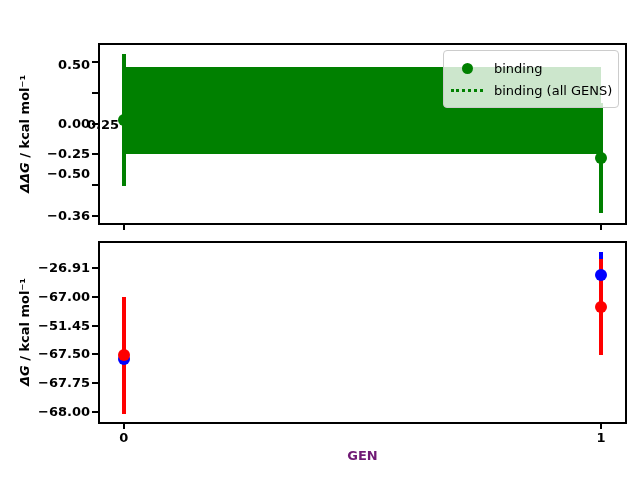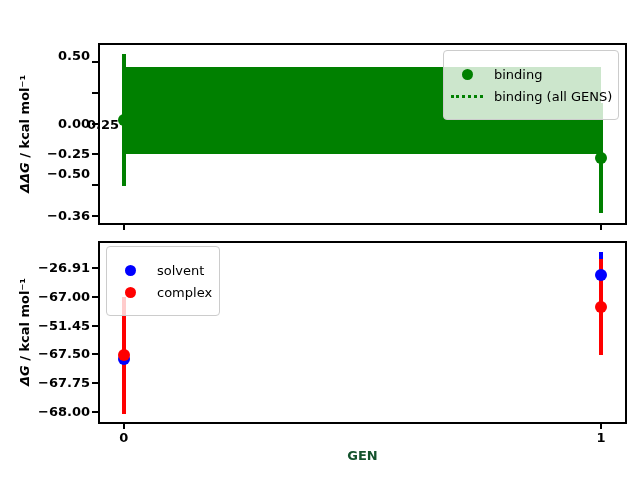--- a/index.html
+++ b/index.html
@@ -4,31 +4,31 @@
 <style>
   html,body{margin:0;padding:0;background:#ffffff;}
   body{width:640px;height:480px;font-family:"DejaVu Sans",sans-serif;}
   #fig{position:relative;width:640px;height:480px;background:#ffffff;overflow:hidden;}
   .suptitle{position:absolute;left:0;top:7px;width:640px;text-align:center;
             font-size:16px;font-weight:bold;color:#000;}
   .axes{position:absolute;border:2px solid #000;background:transparent;}
   .ylab{position:absolute;width:220px;height:18px;line-height:18px;text-align:center;
         font-size:13px;font-weight:bold;color:#000;transform:rotate(-90deg);}
   .ylab .mathpart{font-style:italic;}
-  .xlab{position:absolute;text-align:center;font-size:13px;font-weight:bold;color:#14532d;}
+  .xlab{position:absolute;text-align:center;font-size:13px;font-weight:bold;color:#701a75;}
   .tick{position:absolute;background:#000;}
   .ticklabel{position:absolute;font-size:13px;font-weight:bold;color:#000;
              line-height:14px;white-space:nowrap;}
   .ticklabel.ylabel{text-align:right;}
   .ticklabel.xlabel{text-align:center;}
   .band{position:absolute;z-index:1;}
   .ebar{position:absolute;z-index:2;}
   .dot{position:absolute;width:12px;height:12px;border-radius:50%;z-index:3;}
   .legend{position:absolute;background:rgba(255,255,255,0.8);border:1px solid #cccccc;
-          border-radius:4px;padding:12px 6px;display:flex;flex-direction:column;
+          border-radius:4px;padding:6px 6px;display:flex;flex-direction:column;
           justify-content:space-around;z-index:5;font-size:13px;color:#000;}
   .lrow{display:flex;align-items:center;height:21px;}
   .lmark{width:34px;display:flex;justify-content:center;align-items:center;margin-right:10px;flex:0 0 34px;}
   .ldot{width:11px;height:11px;border-radius:50%;display:inline-block;}
   .lline{width:32px;height:0;border-top:3px dotted #008000;display:inline-block;}
   .ltext{white-space:nowrap;}
 </style>
 </head>
 <body>
 
@@ -55,37 +55,23 @@
       <span class="ltext">binding</span>
     </div>
     <div class="lrow">
       <span class="lmark">
         <span class="lline" id="lm-band" style="border-top-color: rgb(0, 128, 0);"></span>
       </span>
       <span class="ltext">binding (all GENS)</span>
     </div>
   </div>
 
-  <div class="legend" style="left:106px;top:246px;width:100px;height:44px;">
-    <div class="lrow">
-      <span class="lmark">
-        <span class="ldot" id="lm-solvent" style="background: rgb(0, 0, 255);"></span>
-      </span>
-      <span class="ltext">solvent</span>
-    </div>
-    <div class="lrow">
-      <span class="lmark">
-        <span class="ldot" id="lm-complex" style="background: rgb(255, 0, 0);"></span>
-      </span>
-      <span class="ltext">complex</span>
-    </div>
-  </div>
 
 <div class="tick" style="left: 92px; top: 61.1862px; width: 6px; height: 2px;"></div>
-    <div class="ticklabel ylabel" style="right: 550px; top: 49px;">0.50</div>
+    <div class="ticklabel ylabel" style="right: 550px; top: 58px;">0.50</div>
     <div class="tick" style="left: 92px; top: 91.8759px; width: 6px; height: 2px;"></div>
     <div class="ticklabel ylabel" style="right: 521px; top: 85.8759px; margin-top: 32px;">0.25</div>
     <div class="tick" style="left: 92px; top: 122.566px; width: 6px; height: 2px;"></div>
     <div class="ticklabel ylabel" style="right: 550px; top: 116.566px;">0.00</div>
     <div class="tick" style="left: 92px; top: 153.255px; width: 6px; height: 2px;"></div>
     <div class="ticklabel ylabel" style="right: 550px; top: 147.255px;">−0.25</div>
     <div class="tick" style="left: 92px; top: 183.945px; width: 6px; height: 2px;"></div>
     <div class="ticklabel ylabel" style="right: 550px; top: 167px;">−0.50</div>
     <div class="tick" style="left: 92px; top: 214.634px; width: 6px; height: 2px;"></div>
     <div class="ticklabel ylabel" style="right: 550px; top: 208.634px;">−0.36</div>

